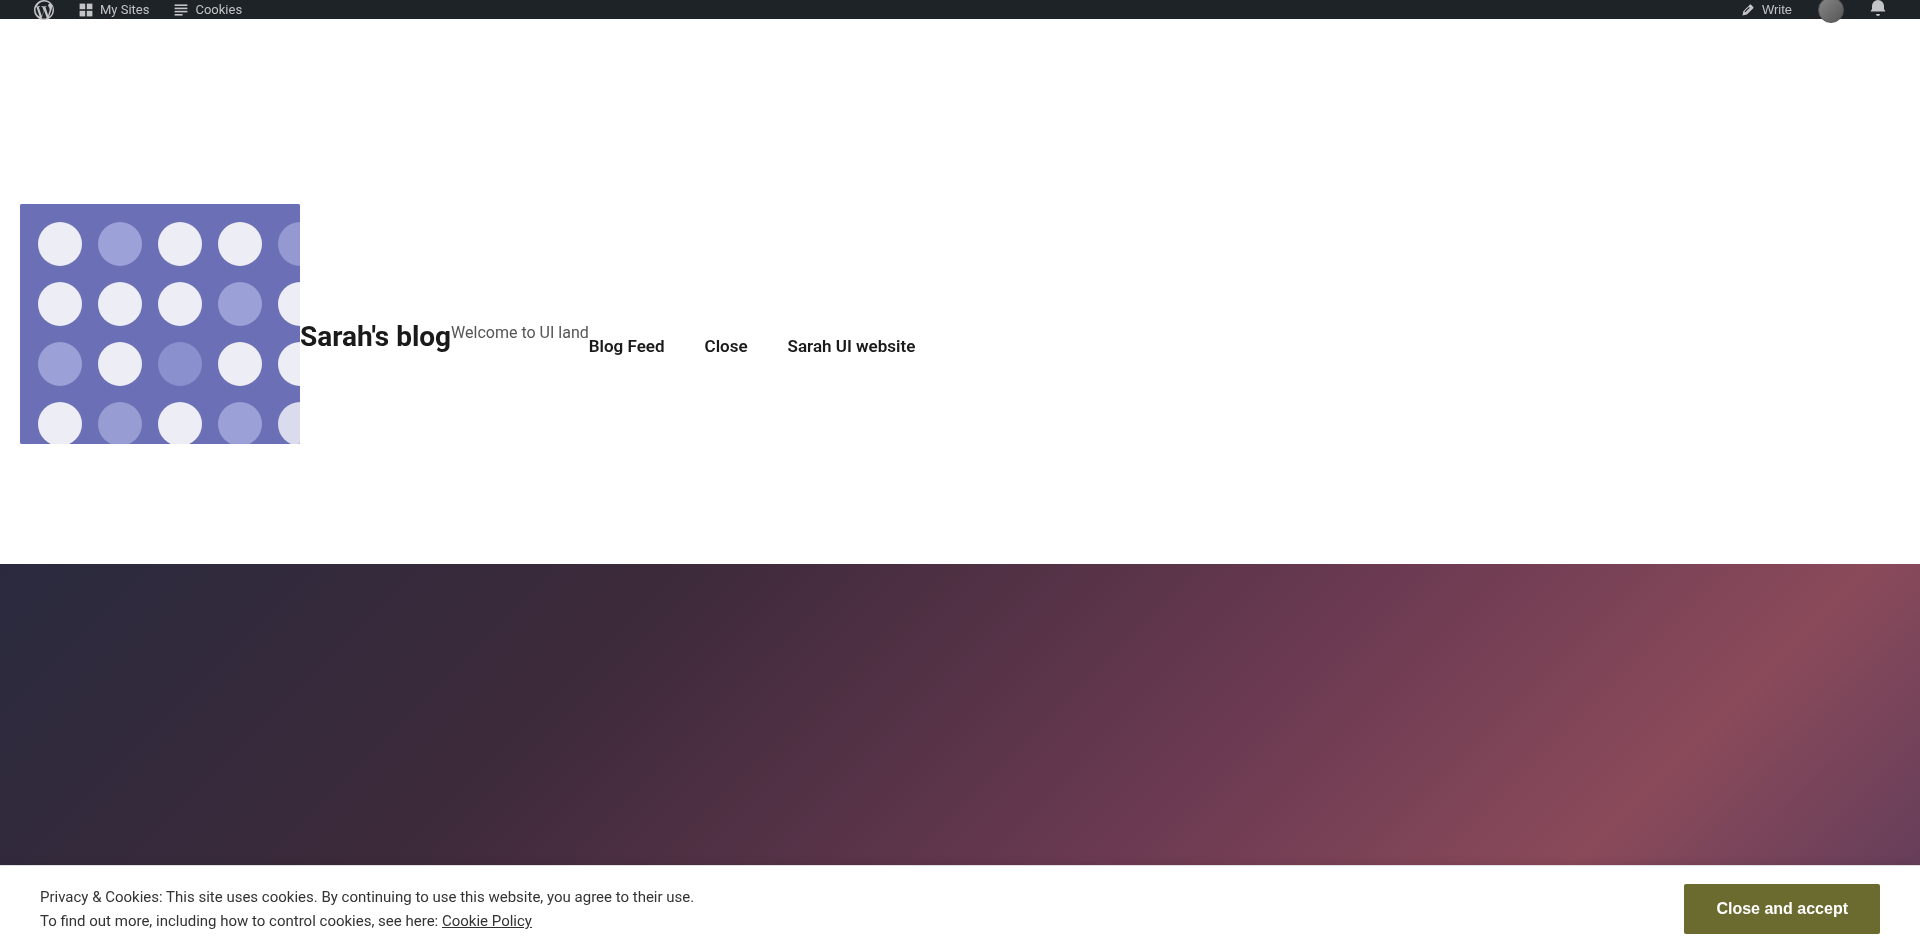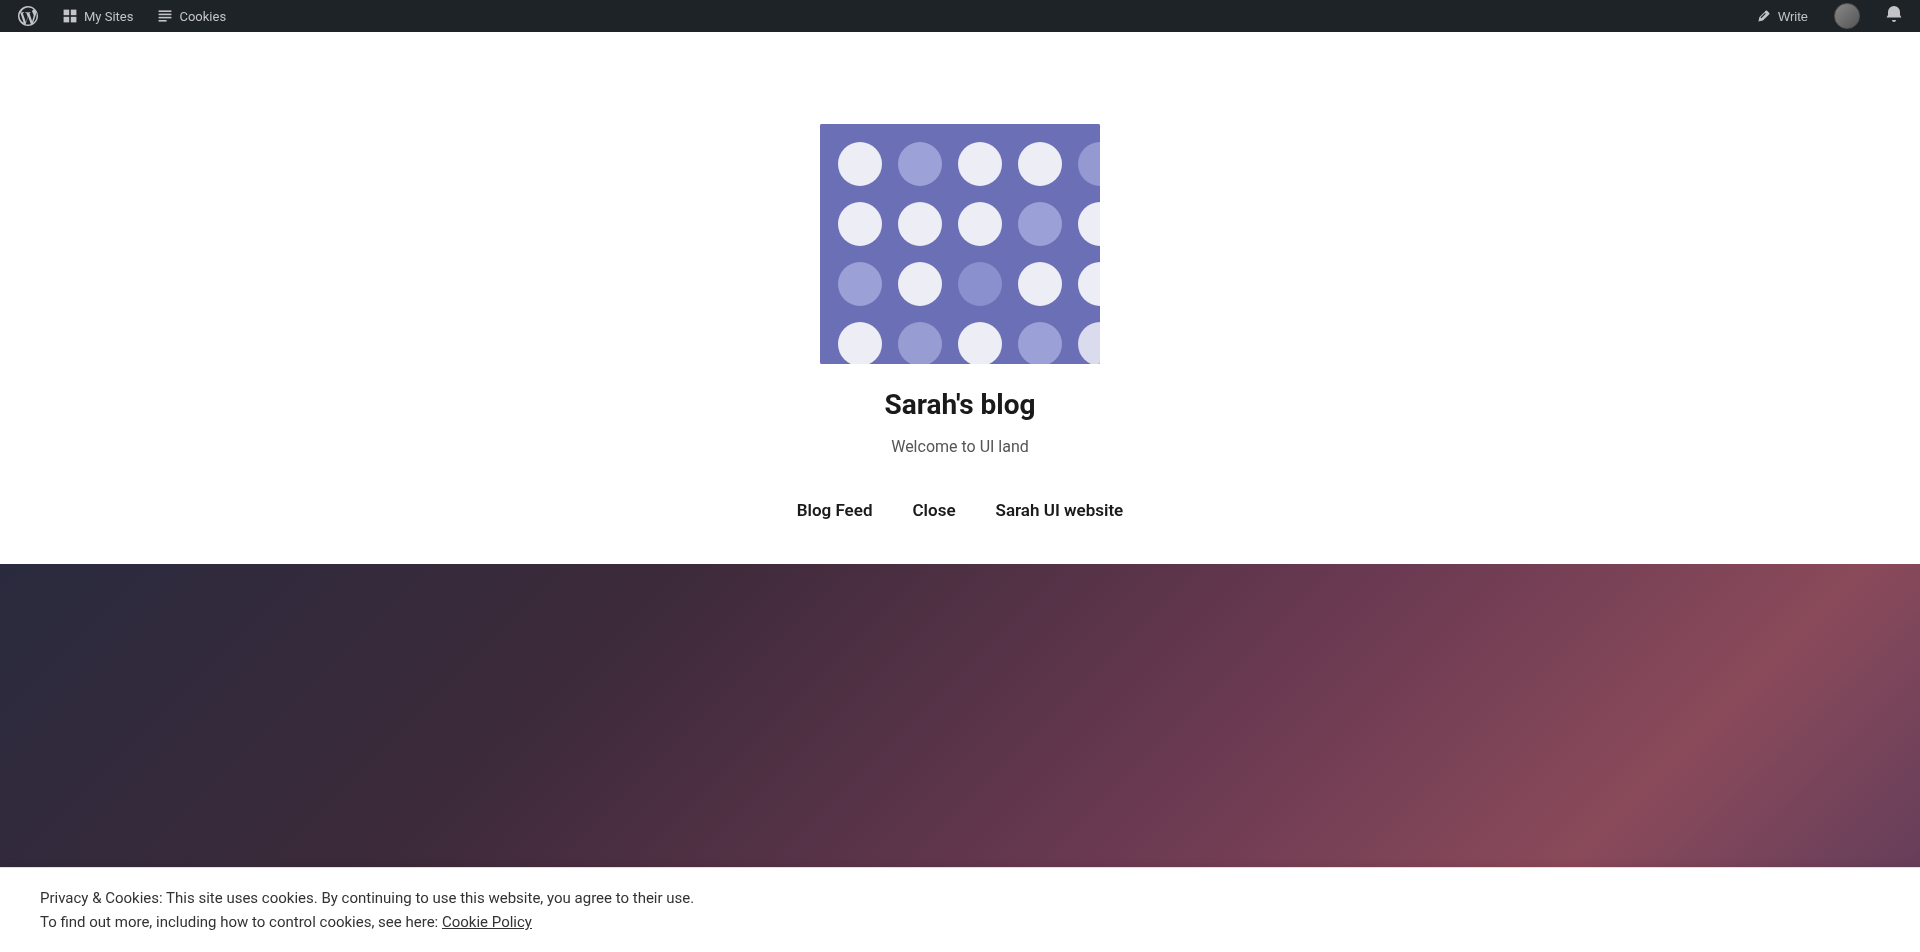--- a/index.html
+++ b/index.html
@@ -8,24 +8,24 @@
       font-family: -apple-system, BlinkMacSystemFont, "Segoe UI", Roboto, Oxygen, sans-serif;
       background: #fff;
       width: 1920px;
       min-height: 952px;
       overflow-x: hidden;
     }
 
     
     .admin-bar {
       background: #1d2327;
-      height: 32px;
-      display: flex;
-      align-items: center;
-      padding: 0 8px;
+      height: 19px;
+      display: flex;
+      align-items: center;
+      padding: 0 24px;
       justify-content: space-between;
       position: fixed;
       top: 0;
       left: 0;
       right: 0;
       z-index: 1000;
     }
 
     .admin-bar-left {
       display: flex;
@@ -84,21 +84,20 @@
       cursor: pointer;
       padding: 0 8px;
     }
 
     
     .main-content {
       margin-top: 32px;
       background: #fff;
       min-height: 500px;
       display: flex;
-      flex-direction: column;
       align-items: center;
       padding: 60px 20px 40px;
     }
 
     .site-logo-container {
       width: 280px;
       height: 240px;
       background: #6b6fb5;
       border-radius: 2px;
       overflow: hidden;
@@ -291,13 +290,16 @@
 
 <div class="cookie-banner">
   <div class="cookie-text">
     <span>Privacy &amp; Cookies: This site uses cookies. By continuing to use this website, you agree to their use.</span>
     <br>
     <span>To find out more, including how to control cookies, see here:</span>
     <a href="#">
       <span>Cookie Policy</span>
     </a>
   </div>
+  <button class="cookie-accept-btn">
+    <span>Close and accept</span>
+  </button>
 </div>
 
 </body></html>

